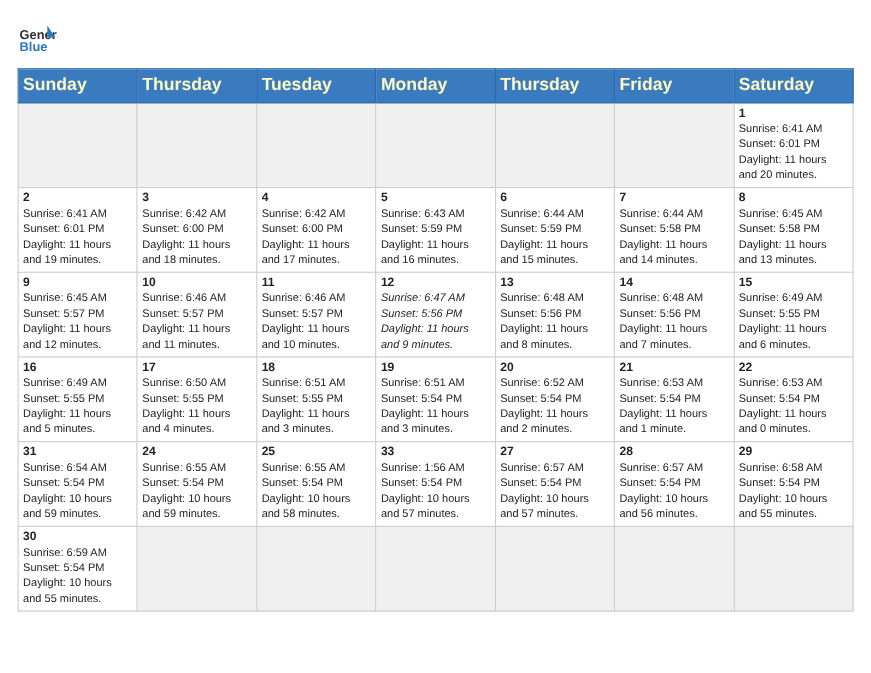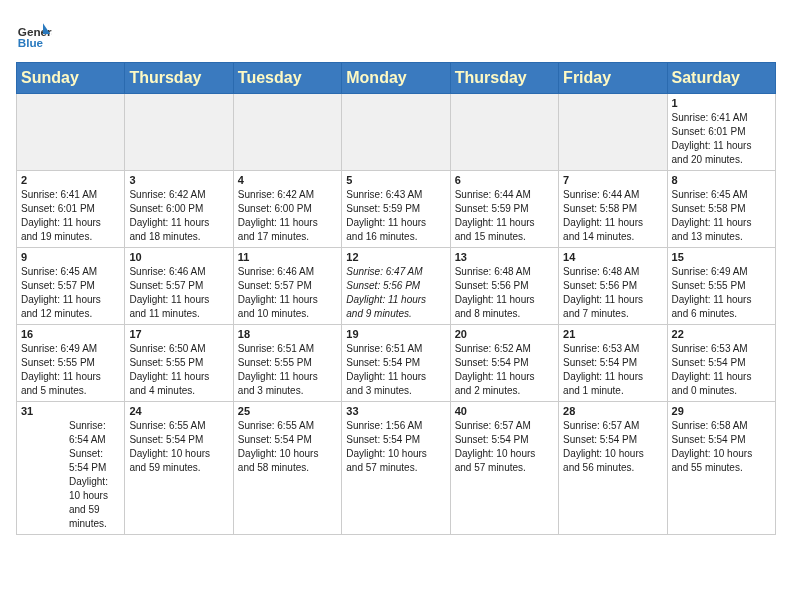--- a/index.html
+++ b/index.html
@@ -272,21 +272,21 @@
           <span class="day-number">22</span>
           <div class="day-info" style="white-space: pre-line;">Sunrise: 6:53 AM
 Sunset: 5:54 PM
 Daylight: 11 hours
 and 0 minutes.</div>
         </td>
       </tr>
       <tr>
         <td>
           <span class="day-number">31</span>
-          <div class="day-info" style="white-space: pre-line; margin-left: 48px;">Sunrise: 6:54 AM
+          <div class="day-info" style="white-space: pre-line;">Sunrise: 6:54 AM
 Sunset: 5:54 PM
 Daylight: 10 hours
 and 59 minutes.</div>
         </td>
         <td>
           <span class="day-number">24</span>
           <div class="day-info" style="white-space: pre-line;">Sunrise: 6:55 AM
 Sunset: 5:54 PM
 Daylight: 10 hours
 and 59 minutes.</div>
@@ -299,35 +299,50 @@
 and 58 minutes.</div>
         </td>
         <td>
           <span class="day-number">33</span>
           <div class="day-info" style="white-space: pre-line;">Sunrise: 1:56 AM
 Sunset: 5:54 PM
 Daylight: 10 hours
 and 57 minutes.</div>
         </td>
         <td>
-          <span class="day-number">40</span>
+          <span class="day-number">27</span>
           <div class="day-info" style="white-space: pre-line;">Sunrise: 6:57 AM
 Sunset: 5:54 PM
 Daylight: 10 hours
 and 57 minutes.</div>
         </td>
         <td>
           <span class="day-number">28</span>
           <div class="day-info" style="white-space: pre-line;">Sunrise: 6:57 AM
 Sunset: 5:54 PM
 Daylight: 10 hours
 and 56 minutes.</div>
         </td>
         <td>
           <span class="day-number">29</span>
           <div class="day-info" style="white-space: pre-line;">Sunrise: 6:58 AM
 Sunset: 5:54 PM
 Daylight: 10 hours
 and 55 minutes.</div>
         </td>
+      </tr>
+      <tr>
+        <td class="last-row">
+          <span class="day-number">30</span>
+          <div class="day-info" style="white-space: pre-line;">Sunrise: 6:59 AM
+Sunset: 5:54 PM
+Daylight: 10 hours
+and 55 minutes.</div>
+        </td>
+        <td class="empty last-row"></td>
+        <td class="empty last-row"></td>
+        <td class="empty last-row"></td>
+        <td class="empty last-row"></td>
+        <td class="empty last-row"></td>
+        <td class="empty last-row"></td>
       </tr>
     </tbody>
 </table>
 
 </body></html>

